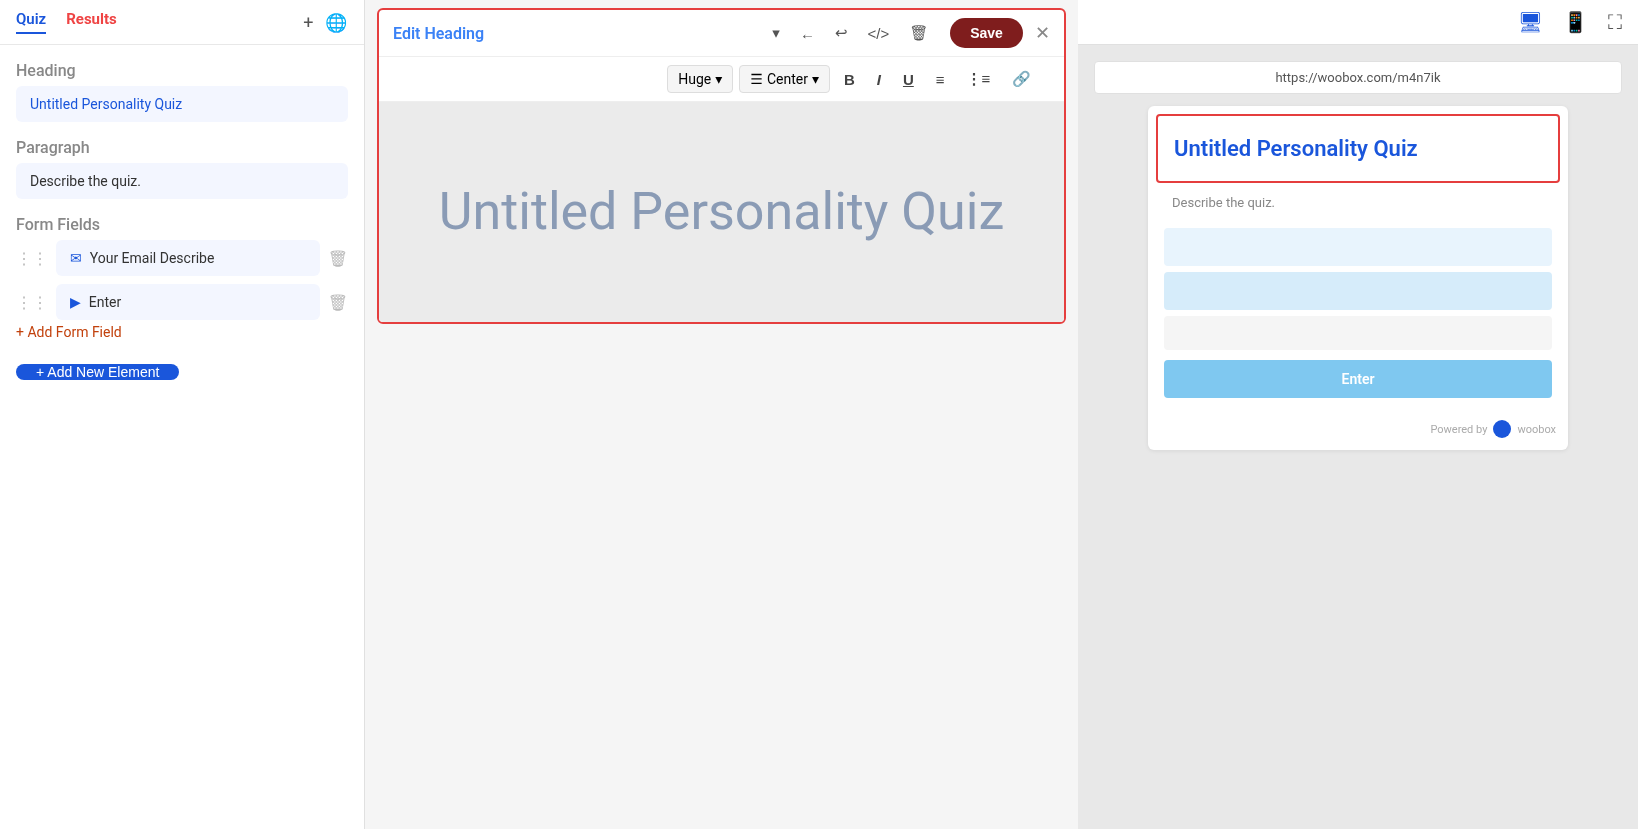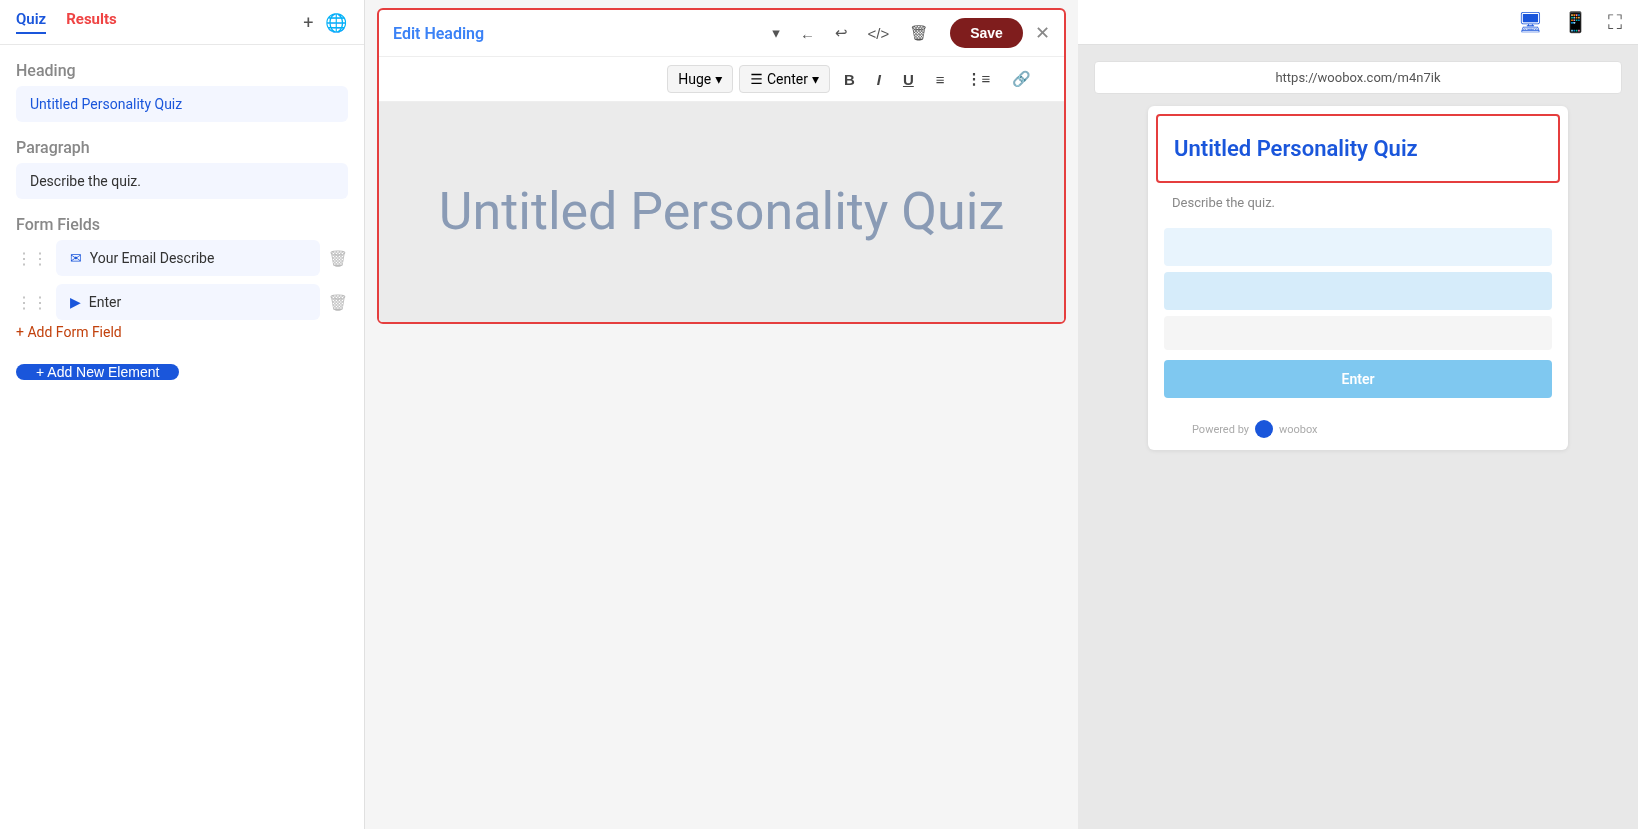--- a/index.html
+++ b/index.html
@@ -388,21 +388,21 @@
       align-items: center;
       justify-content: center;
       color: #fff;
       font-size: 14px;
       font-weight: 600;
     }
 
     .preview-powered {
       display: flex;
       align-items: center;
-      justify-content: flex-start;
+      justify-content: flex-end;
       gap: 6px;
       padding: 12px;
       font-size: 11px;
       color: #aaa;
       margin-left: 32px;
     }
 
     .woobox-logo {
       width: 18px;
       height: 18px;

